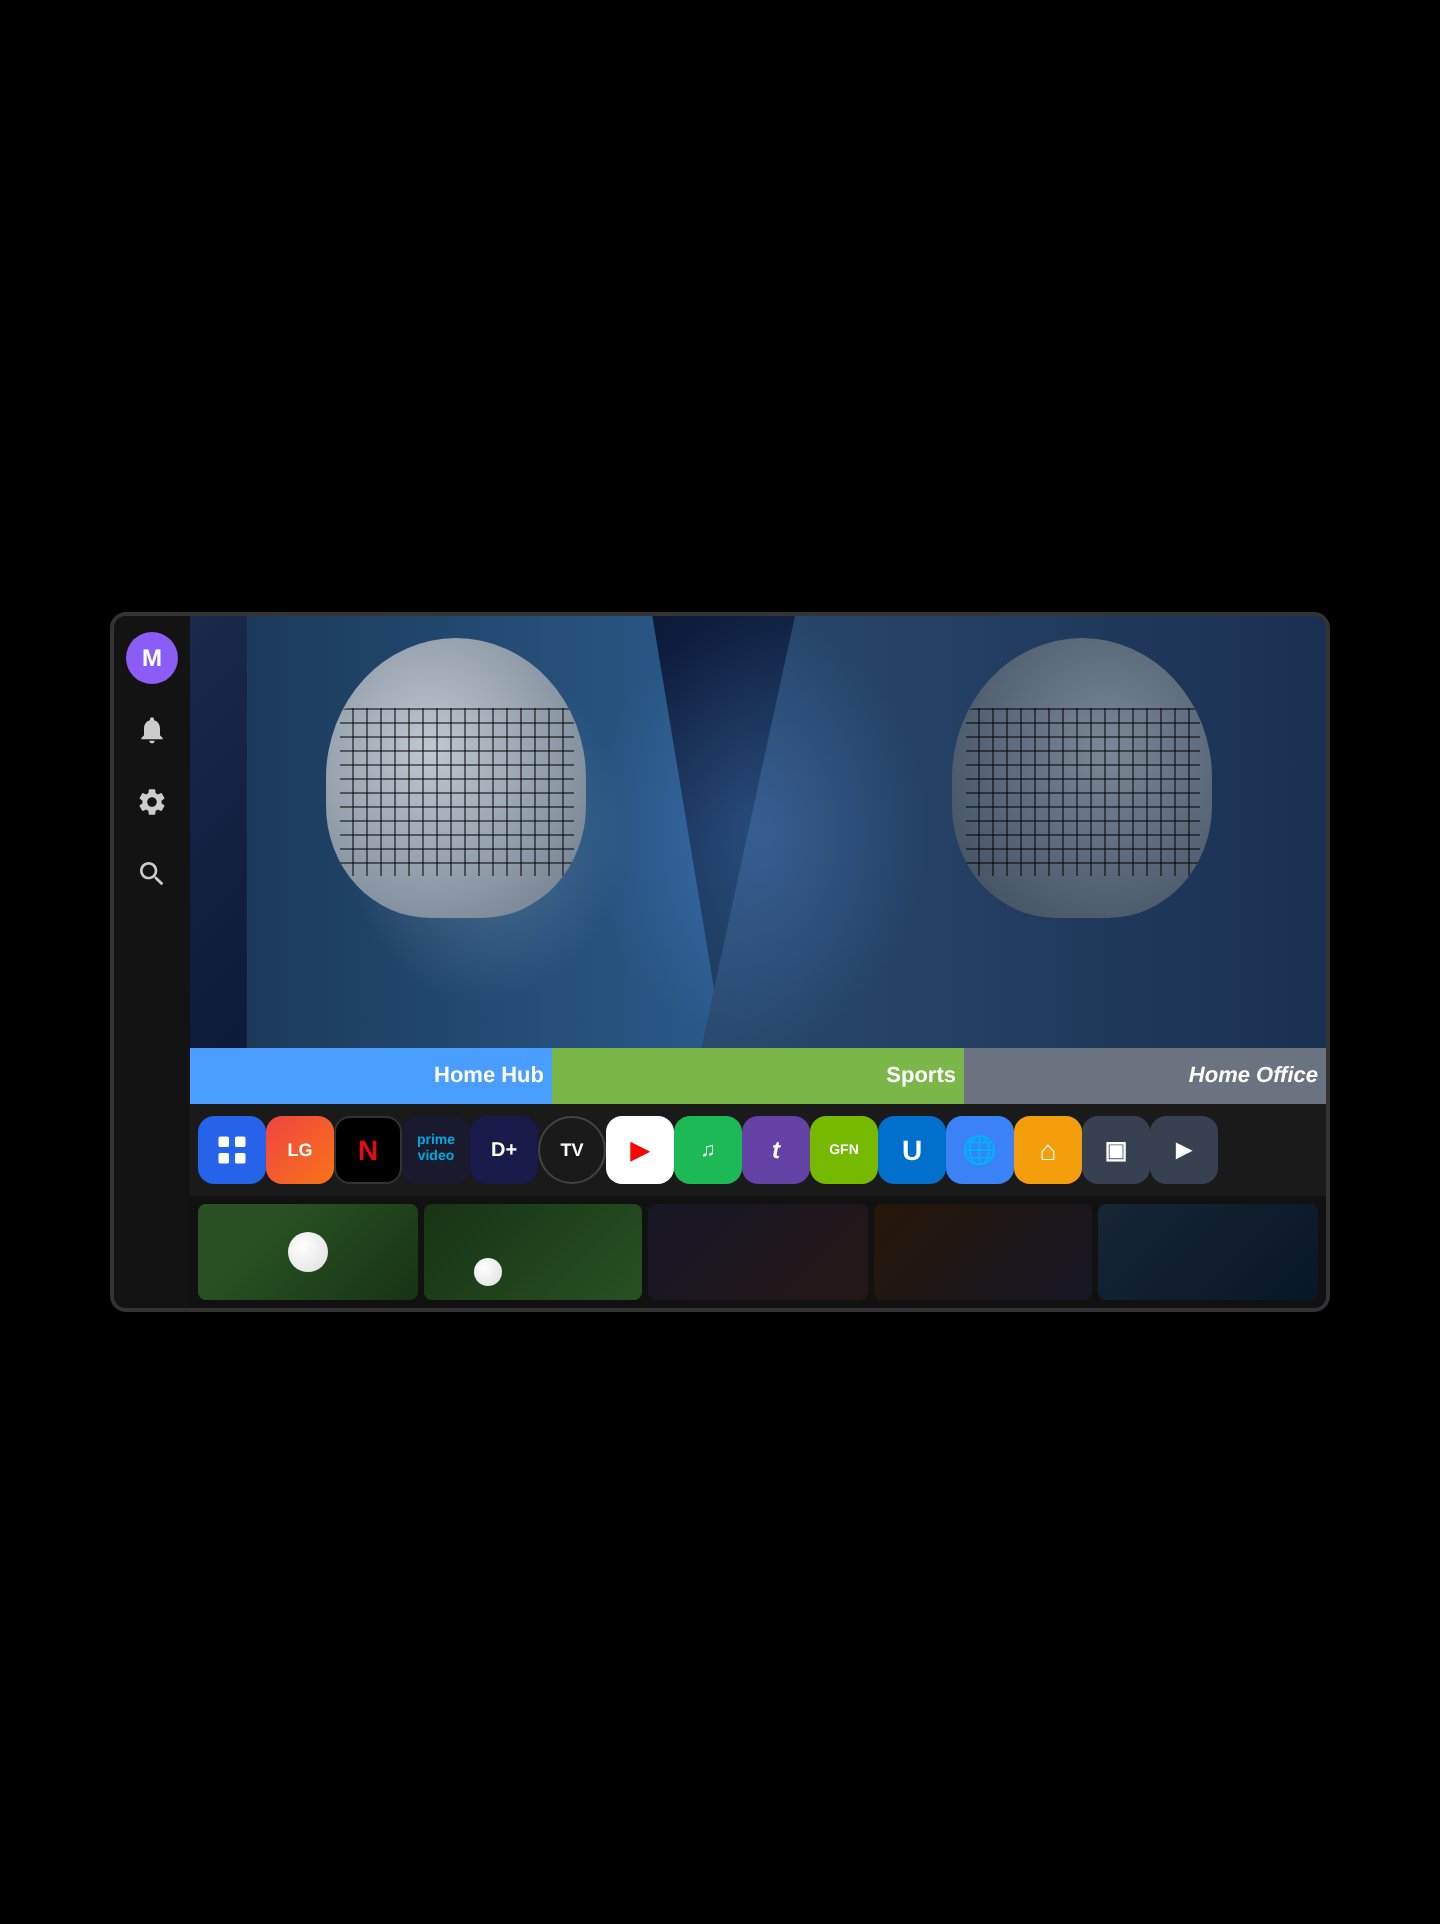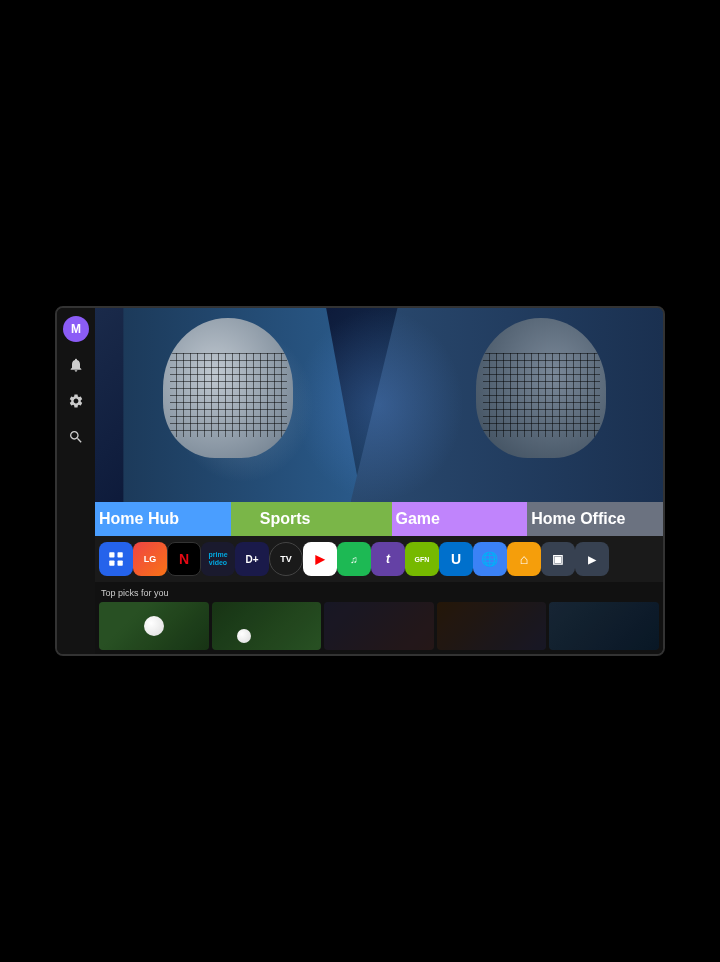--- a/index.html
+++ b/index.html
@@ -197,22 +197,22 @@
     
     .nav-tabs {
       display: flex;
       background: #111;
       flex-shrink: 0;
     }
 
     .nav-tab {
       flex: 1;
       padding: 8px 4px;
-      text-align: left;
-      font-size: 16px;
+      text-align: right;
+      font-size: 11px;
       font-weight: 600;
       cursor: pointer;
       border: none;
       outline: none;
     }
 
     .nav-tab.home-hub {
       background: #4a9eff;
       color: white;
     }
@@ -229,20 +229,21 @@
     }
 
     .nav-tab.accessibility {
       background: #f97316;
       color: white;
     }
 
     .nav-tab.home-office {
       background: #6b7280;
       color: white;
+      font-style: italic;
     }
 
     
     .apps-row {
       display: flex;
       background: #1a1a1a;
       padding: 6px 4px;
       gap: 0;
       flex-shrink: 0;
       overflow: hidden;
@@ -381,21 +382,20 @@
         <div class="player-right"></div>
         <div class="helmet-left"></div>
         <div class="helmet-right"></div>
         <div class="helmet-glow"></div>
       </div>
     </div>
 
     <div class="nav-tabs">
       <button class="nav-tab home-hub">Home Hub</button>
       <button class="nav-tab sports">Sports</button>
-      <button class="nav-tab game">Game</button>
       <button class="nav-tab home-office">Home Office</button>
     </div>
 
     <div class="apps-row">
 
       <div class="app-icon app-all">
         <svg width="18" height="18" viewBox="0 0 24 24" fill="white">
           <rect x="3" y="3" width="7" height="7" rx="1"></rect>
             <rect x="14" y="3" width="7" height="7" rx="1"></rect>
           <rect x="3" y="14" width="7" height="7" rx="1"></rect>
@@ -426,21 +426,20 @@
       <div class="app-icon app-web" style="font-size:14px;">🌐</div>
 
       <div class="app-icon app-smart" style="font-size:14px;">⌂</div>
 
       <div class="app-icon app-screen" style="font-size:12px;">▣</div>
 
       <div class="app-icon app-more" style="font-size:10px;">▶</div>
     </div>
 
     <div class="picks-section">
-      <div class="picks-label">Top picks for you</div>
       <div class="picks-row">
         <div class="pick-thumb soccer1">
           <div class="soccer-ball"></div>
         </div>
         <div class="pick-thumb soccer2">
           <div class="soccer-ball" style="width:14px;height:14px;top:70%;left:30%;"></div>
         </div>
         <div class="pick-thumb boxing"></div>
         <div class="pick-thumb fight"></div>
         <div class="pick-thumb football"></div>

